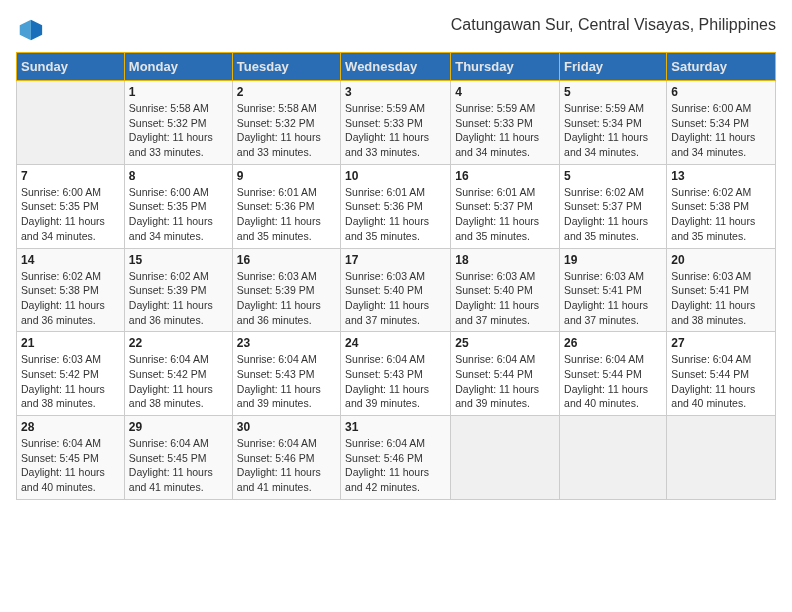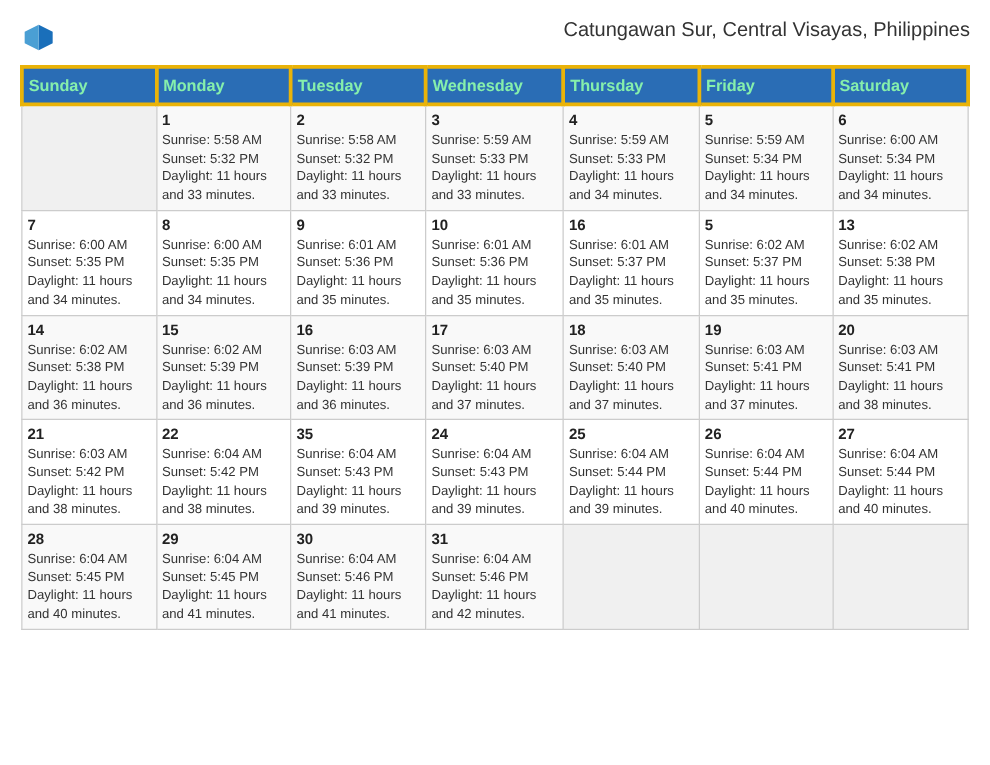--- a/index.html
+++ b/index.html
@@ -38,26 +38,26 @@
       font-size: 16px;
       color: #333;
     }
     table {
       width: 100%;
       border-collapse: collapse;
       font-size: 11px;
     }
     thead tr th {
       background-color: #2a6db5;
-      color: #86efac;
+      color: #e5e5e5;
       padding: 6px 4px;
       text-align: left;
       font-size: 13px;
       font-weight: bold;
-      border: 3px solid #eab308;
+      border: 1px solid #eab308;
     }
     tbody tr td {
       border: 1px solid #ccc;
       vertical-align: top;
       padding: 4px;
       height: 80px;
       width: 113px;
     }
     tbody tr:nth-child(odd) td {
       background-color: #f9f9f9;
@@ -265,21 +265,21 @@
 and 38 minutes.</div>
         </td>
         <td>
           <div class="day-num">22</div>
           <div class="day-info" style="white-space: pre-line;">Sunrise: 6:04 AM
 Sunset: 5:42 PM
 Daylight: 11 hours
 and 38 minutes.</div>
         </td>
         <td>
-          <div class="day-num">35</div>
+          <div class="day-num">23</div>
           <div class="day-info" style="white-space: pre-line;">Sunrise: 6:04 AM
 Sunset: 5:43 PM
 Daylight: 11 hours
 and 39 minutes.</div>
         </td>
         <td>
           <div class="day-num">24</div>
           <div class="day-info" style="white-space: pre-line;">Sunrise: 6:04 AM
 Sunset: 5:43 PM
 Daylight: 11 hours

